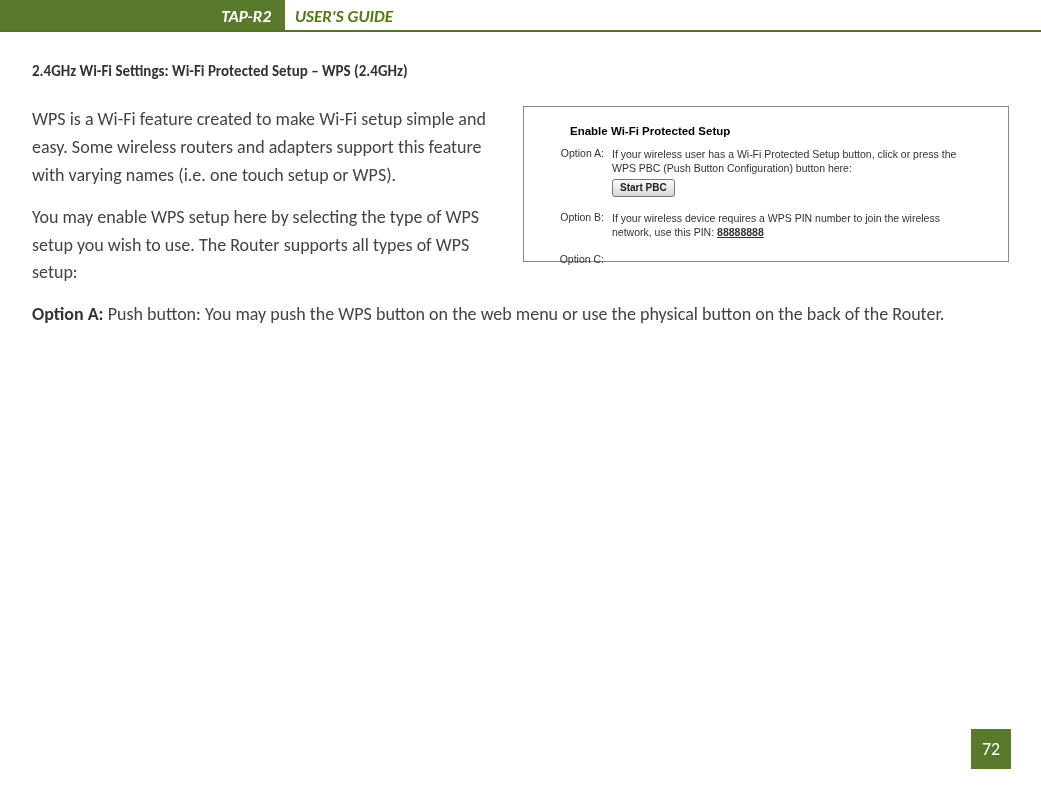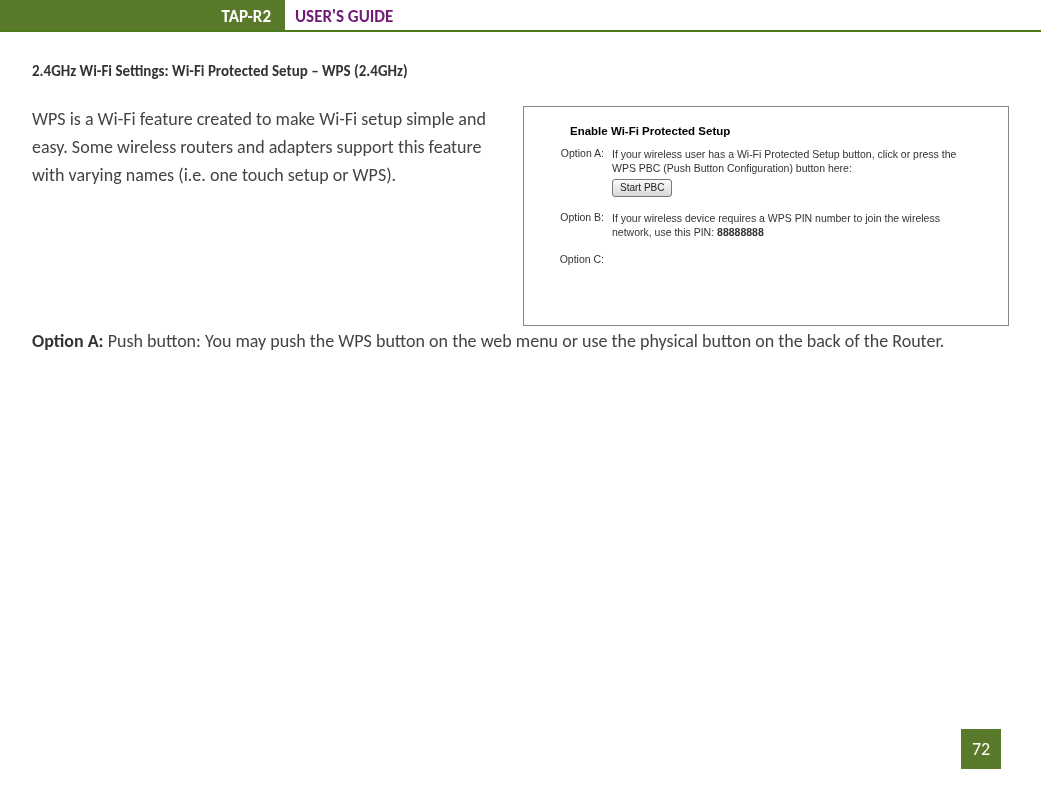--- a/index.html
+++ b/index.html
@@ -10,41 +10,42 @@
       background: #fff;
       position: relative;
       color: #333;
     }
     .header-bar {
       display: flex;
       align-items: stretch;
       height: 32px;
       border-bottom: 2px solid #4a7a1a;
       margin-left: 0;
+      font-style: italic;
     }
     .header-green {
       background: #597a2a;
       color: #fff;
       font-weight: bold;
       font-size: 17px;
       padding: 6px 14px 4px 14px;
       display: flex;
       align-items: center;
       margin-left: 0;
       width: 285px;
       text-align: right;
       justify-content: flex-end;
     }
     .header-title {
       font-weight: bold;
       font-size: 17px;
       padding: 6px 0 4px 10px;
       display: flex;
       align-items: center;
-      color: #701a75;
+      color: #4d7c0f;
     }
     .content {
       padding: 30px 32px 0 32px;
     }
     .section-title {
       font-weight: bold;
       font-size: 15px;
       color: #333;
       margin-bottom: 26px;
     }
@@ -53,24 +54,24 @@
       line-height: 1.55;
       color: #444;
       margin-bottom: 14px;
     }
     .float-container {
       overflow: hidden;
     }
     .screenshot-box {
       float: right;
       width: 486px;
-      height: 220px;
+      height: 156px;
       border: 1px solid #888;
       margin-left: 18px;
-      margin-bottom: 2px;
+      margin-bottom: 22px;
       padding: 18px 26px 8px 26px;
       font-family: Arial, sans-serif;
       font-size: 11px;
       color: #222;
       position: relative;
     }
     .shot-title {
       font-weight: bold;
       font-size: 11.5px;
       margin-bottom: 10px;
@@ -98,34 +99,35 @@
     .shot-btn {
       display: inline-block;
       font-size: 10px;
       padding: 1px 7px;
       border: 1px solid #777;
       border-radius: 3px;
       background: linear-gradient(#fbfbfb, #d8d8d8);
       color: #222;
       margin-top: 4px;
       cursor: pointer;
+      font-weight: bold;
     }
     .shot-input {
       width: 90px;
       height: 16px;
       border: 1px solid #888;
       font-size: 10px;
       padding: 0 3px;
       vertical-align: middle;
     }
-    .pin-bold { font-weight: bold; }
+    .pin-bold { font-weight: bold; text-decoration: underline; }
     .page-number {
       position: absolute;
       bottom: 22px;
-      right: 40px;
+      right: 30px;
       width: 40px;
       height: 40px;
       background: #597a2a;
       color: #fff;
       display: flex;
       align-items: center;
       justify-content: center;
       font-size: 18px;
     }
     .opt-strong { font-weight: bold; color: #333; }
@@ -162,20 +164,21 @@
           <span>If your wireless device requires a WPS PIN number to join the wireless network, use this PIN: </span><span class="pin-bold">88888888</span>
         </div>
       </div>
 
       <div class="opt-row">
         <div class="opt-label">Option C:</div>
       </div>
     </div>
 
     <p class="body-text">WPS is a Wi-Fi feature created to make Wi-Fi setup simple and easy.  Some wireless routers and adapters support this feature with varying names (i.e. one touch setup or WPS).</p>
+    <p class="body-text">You may enable WPS setup here by selecting the type of WPS setup you wish to use.  The Router supports all types of WPS setup:</p>
   </div>
 
   <p class="body-text">
     <span class="opt-strong">Option A:</span><span> Push button: You may push the WPS button on the web menu or use the physical button on the back of the Router.</span>
   </p>
 
 
 
 </div>
 

